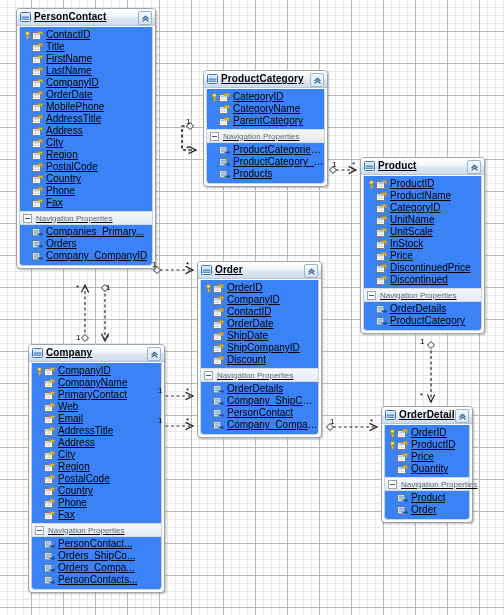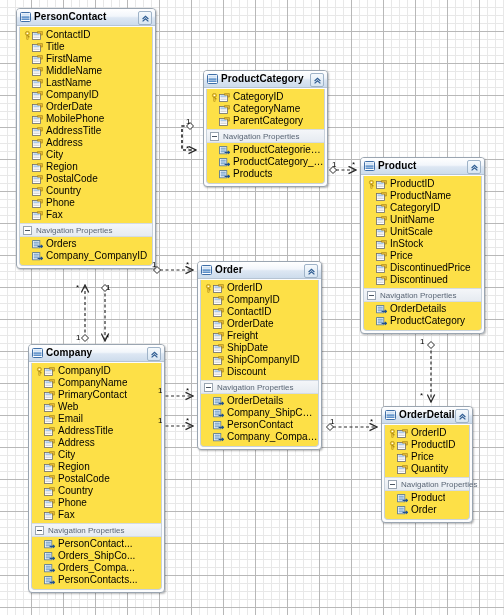--- a/index.html
+++ b/index.html
@@ -37,20 +37,21 @@
 
   
   .entity {
     position: absolute;
     box-sizing: border-box;
     background: #fdfdfd;
     border: 1px solid #9aa5b1;
     border-radius: 4px;
     box-shadow: 1px 1px 2px rgba(0,0,0,0.28);
     z-index: 5;
+    text-decoration: underline;
   }
   .entity-header {
     position: relative;
     height: 16px;
     display: flex;
     align-items: center;
     padding: 0 3px;
     border-radius: 3px 3px 0 0;
     background: linear-gradient(to bottom, #ffffff 0%, #f2f6fb 45%, #dde7f3 55%, #cddcec 100%);
     border-bottom: 1px solid #b6c4d4;
@@ -72,21 +73,21 @@
     height: 12px;
     border: 1px solid #9fb3c8;
     border-radius: 2px;
     background: linear-gradient(to bottom, #f6fafd, #d7e5f2);
     display: flex;
     align-items: center;
     justify-content: center;
   }
 
   .entity-body {
-    background: #fde047;
+    background: #3b82f6;
     border: 1px solid #c8d2dc;
     border-top: none;
     border-radius: 0 0 4px 4px;
     margin: 2px;
     margin-top: 1px;
     padding: 2px 0 3px 0;
   }
 
   .prop-row {
     display: flex;
@@ -317,33 +318,20 @@
             <span class="key-slot"></span>
             <span>
               <svg class="icn" width="11" height="9" viewBox="0 0 11 9">
                 <rect x="0.5" y="1.5" width="8" height="7" fill="#ffffff" stroke="#6b6b6b" stroke-width="0.8"></rect>
                 <rect x="1.4" y="2.4" width="6.2" height="1.5" fill="#9fc4e8"></rect>
                 <rect x="1.4" y="4.4" width="6.2" height="1" fill="#d8d8d8"></rect>
                 <rect x="1.4" y="6" width="6.2" height="1" fill="#d8d8d8"></rect>
                 <path d="M5.5,0.6 L10.4,0.6 L10.4,4 L8.8,4 L8.8,2.2 L5.5,2.2 Z" fill="#f0c33c" stroke="#9a7a14" stroke-width="0.6"></path>
               </svg>
             </span>
-            <span class="prop-label">MiddleName</span>
-          </div>
-          <div class="prop-row">
-            <span class="key-slot"></span>
-            <span>
-              <svg class="icn" width="11" height="9" viewBox="0 0 11 9">
-                <rect x="0.5" y="1.5" width="8" height="7" fill="#ffffff" stroke="#6b6b6b" stroke-width="0.8"></rect>
-                <rect x="1.4" y="2.4" width="6.2" height="1.5" fill="#9fc4e8"></rect>
-                <rect x="1.4" y="4.4" width="6.2" height="1" fill="#d8d8d8"></rect>
-                <rect x="1.4" y="6" width="6.2" height="1" fill="#d8d8d8"></rect>
-                <path d="M5.5,0.6 L10.4,0.6 L10.4,4 L8.8,4 L8.8,2.2 L5.5,2.2 Z" fill="#f0c33c" stroke="#9a7a14" stroke-width="0.6"></path>
-              </svg>
-            </span>
             <span class="prop-label">LastName</span>
           </div>
           <div class="prop-row">
             <span class="key-slot"></span>
             <span>
               <svg class="icn" width="11" height="9" viewBox="0 0 11 9">
                 <rect x="0.5" y="1.5" width="8" height="7" fill="#ffffff" stroke="#6b6b6b" stroke-width="0.8"></rect>
                 <rect x="1.4" y="2.4" width="6.2" height="1.5" fill="#9fc4e8"></rect>
                 <rect x="1.4" y="4.4" width="6.2" height="1" fill="#d8d8d8"></rect>
                 <rect x="1.4" y="6" width="6.2" height="1" fill="#d8d8d8"></rect>
@@ -478,20 +466,33 @@
                 <rect x="1.4" y="4.4" width="6.2" height="1" fill="#d8d8d8"></rect>
                 <rect x="1.4" y="6" width="6.2" height="1" fill="#d8d8d8"></rect>
                 <path d="M5.5,0.6 L10.4,0.6 L10.4,4 L8.8,4 L8.8,2.2 L5.5,2.2 Z" fill="#f0c33c" stroke="#9a7a14" stroke-width="0.6"></path>
               </svg>
             </span>
             <span class="prop-label">Fax</span>
           </div>
           <div class="nav-sep">
             <span class="nav-expander"></span>
             <span class="nav-sep-label">Navigation Properties</span>
+          </div>
+          <div class="prop-row">
+            <span class="key-slot"></span>
+            <span>
+              <svg class="icn" width="11" height="9" viewBox="0 0 11 9">
+                <rect x="0.6" y="0.6" width="7.2" height="7.2" fill="#ffffff" stroke="#4a6f94" stroke-width="0.8"></rect>
+                <rect x="1.6" y="1.6" width="5.2" height="1.2" fill="#6f9dc9"></rect>
+                <rect x="1.6" y="3.4" width="5.2" height="1.2" fill="#6f9dc9"></rect>
+                <rect x="1.6" y="5.2" width="5.2" height="1.2" fill="#6f9dc9"></rect>
+                <path d="M5.6,6.4 L10.4,6.4 M8.8,4.9 L10.6,6.4 L8.8,7.9" fill="none" stroke="#1f4f8f" stroke-width="1.1"></path>
+              </svg>
+            </span>
+            <span class="prop-label">Companies_Primary...</span>
           </div>
           <div class="prop-row">
             <span class="key-slot"></span>
             <span>
               <svg class="icn" width="11" height="9" viewBox="0 0 11 9">
                 <rect x="0.6" y="0.6" width="7.2" height="7.2" fill="#ffffff" stroke="#4a6f94" stroke-width="0.8"></rect>
                 <rect x="1.6" y="1.6" width="5.2" height="1.2" fill="#6f9dc9"></rect>
                 <rect x="1.6" y="3.4" width="5.2" height="1.2" fill="#6f9dc9"></rect>
                 <rect x="1.6" y="5.2" width="5.2" height="1.2" fill="#6f9dc9"></rect>
                 <path d="M5.6,6.4 L10.4,6.4 M8.8,4.9 L10.6,6.4 L8.8,7.9" fill="none" stroke="#1f4f8f" stroke-width="1.1"></path>
@@ -881,33 +882,20 @@
             <span class="key-slot"></span>
             <span>
               <svg class="icn" width="11" height="9" viewBox="0 0 11 9">
                 <rect x="0.5" y="1.5" width="8" height="7" fill="#ffffff" stroke="#6b6b6b" stroke-width="0.8"></rect>
                 <rect x="1.4" y="2.4" width="6.2" height="1.5" fill="#9fc4e8"></rect>
                 <rect x="1.4" y="4.4" width="6.2" height="1" fill="#d8d8d8"></rect>
                 <rect x="1.4" y="6" width="6.2" height="1" fill="#d8d8d8"></rect>
                 <path d="M5.5,0.6 L10.4,0.6 L10.4,4 L8.8,4 L8.8,2.2 L5.5,2.2 Z" fill="#f0c33c" stroke="#9a7a14" stroke-width="0.6"></path>
               </svg>
             </span>
-            <span class="prop-label">Freight</span>
-          </div>
-          <div class="prop-row">
-            <span class="key-slot"></span>
-            <span>
-              <svg class="icn" width="11" height="9" viewBox="0 0 11 9">
-                <rect x="0.5" y="1.5" width="8" height="7" fill="#ffffff" stroke="#6b6b6b" stroke-width="0.8"></rect>
-                <rect x="1.4" y="2.4" width="6.2" height="1.5" fill="#9fc4e8"></rect>
-                <rect x="1.4" y="4.4" width="6.2" height="1" fill="#d8d8d8"></rect>
-                <rect x="1.4" y="6" width="6.2" height="1" fill="#d8d8d8"></rect>
-                <path d="M5.5,0.6 L10.4,0.6 L10.4,4 L8.8,4 L8.8,2.2 L5.5,2.2 Z" fill="#f0c33c" stroke="#9a7a14" stroke-width="0.6"></path>
-              </svg>
-            </span>
             <span class="prop-label">ShipDate</span>
           </div>
           <div class="prop-row">
             <span class="key-slot"></span>
             <span>
               <svg class="icn" width="11" height="9" viewBox="0 0 11 9">
                 <rect x="0.5" y="1.5" width="8" height="7" fill="#ffffff" stroke="#6b6b6b" stroke-width="0.8"></rect>
                 <rect x="1.4" y="2.4" width="6.2" height="1.5" fill="#9fc4e8"></rect>
                 <rect x="1.4" y="4.4" width="6.2" height="1" fill="#d8d8d8"></rect>
                 <rect x="1.4" y="6" width="6.2" height="1" fill="#d8d8d8"></rect>

